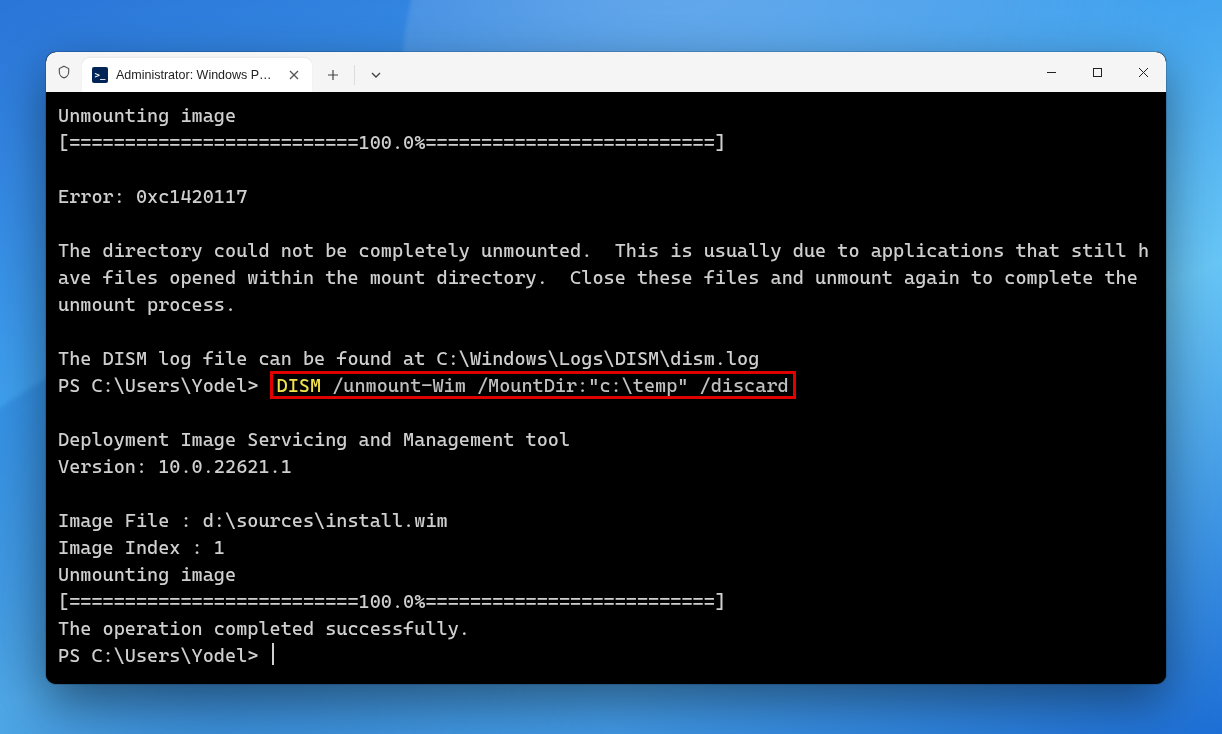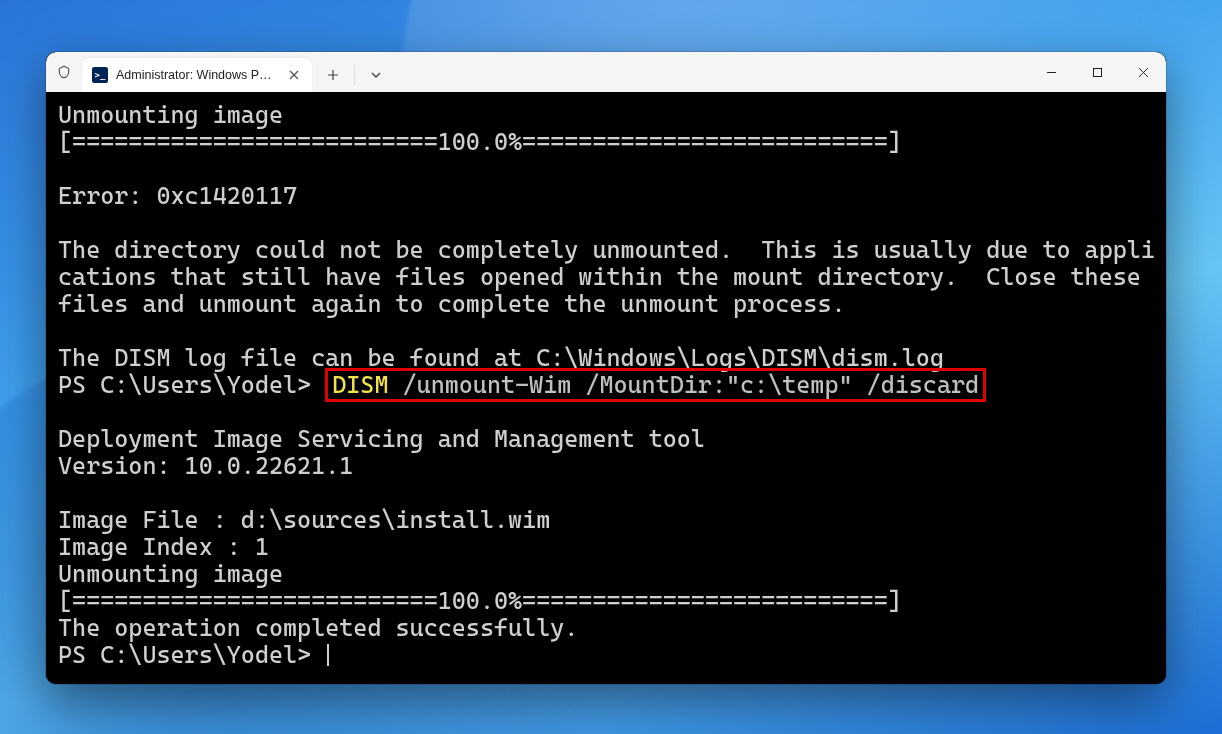--- a/index.html
+++ b/index.html
@@ -68,21 +68,21 @@
   .tb-spacer { flex:1; }
   .win-controls { display:flex; }
   .win-btn { width:46px; height:40px; display:flex; align-items:center; justify-content:center;
              color:#222; cursor:pointer; }
 
   .terminal {
     flex:1;
     background:#000;
     color:#cfcfcf;
     font-family: "Cascadia Mono", Consolas, "Courier New", monospace;
-    font-size: 24px;
+    font-size: 19px;
     line-height: 27px;
     padding: 10px 10px 10px 12px;
     white-space: pre-wrap;
     word-break: break-all;
   }
   .hl-yellow { color:#f2e24a; }
   .hl-gray { color:#bfbfbf; }
   .redbox {
     border: 3px solid #e00000;
     padding: 0 4px;

